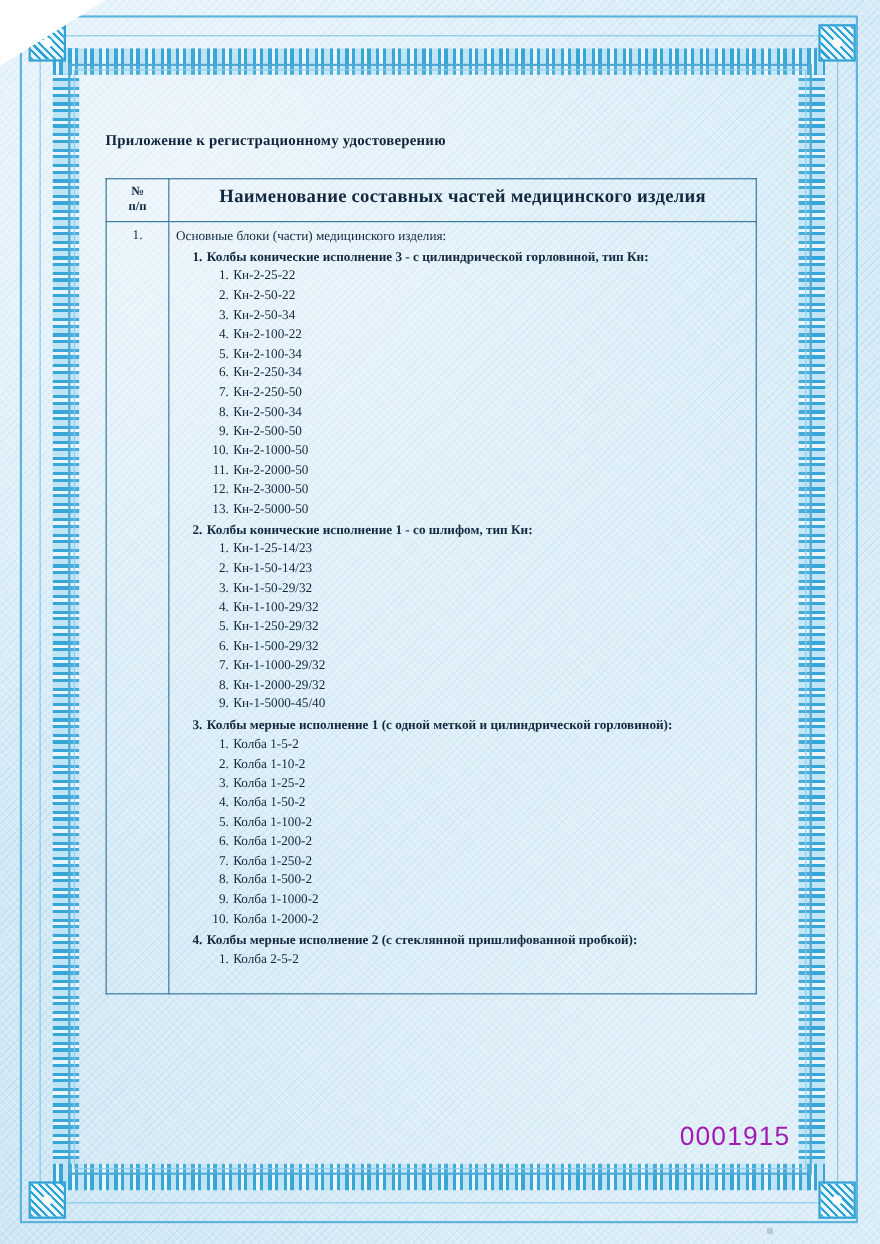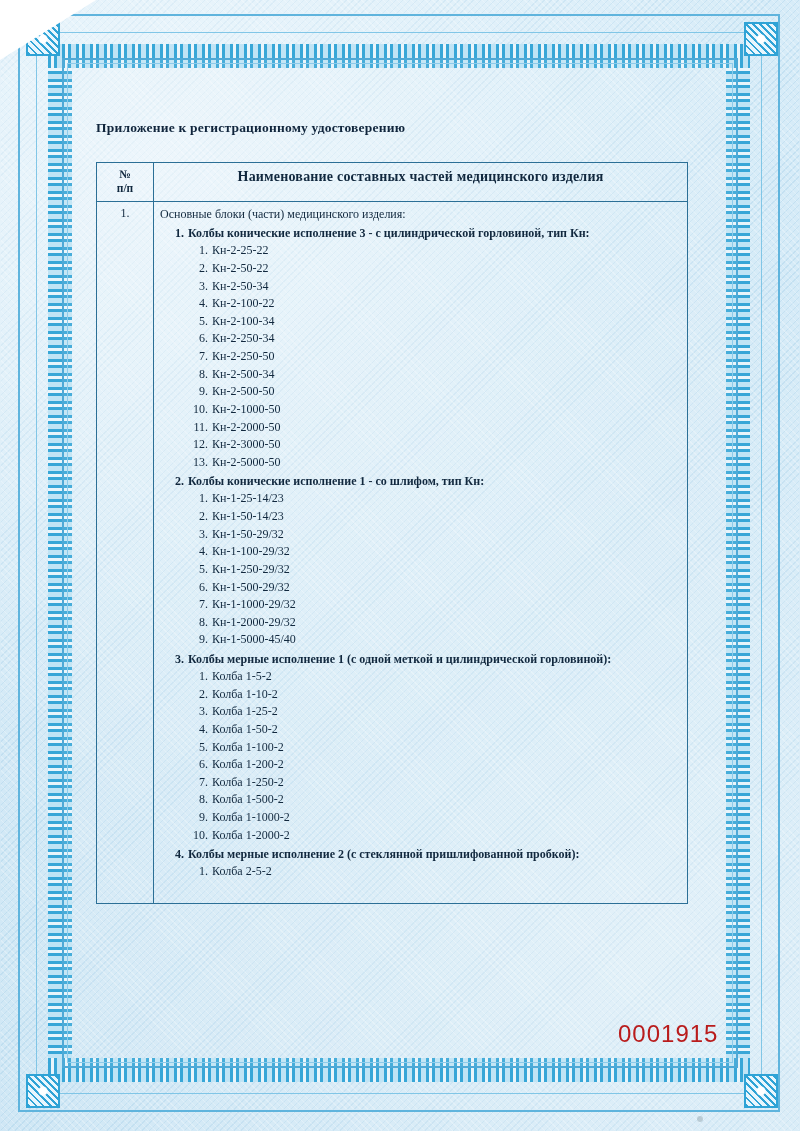--- a/index.html
+++ b/index.html
@@ -138,21 +138,21 @@
     width: 52px;
     text-align: center;
   }
   th.col-num {
     font-size: 11.5px;
     font-weight: bold;
     line-height: 1.25;
     padding: 4px 2px 5px;
   }
   th.col-name {
-    font-size: 14px;
+    font-size: 17px;
     font-weight: bold;
     text-align: center;
     padding: 6px 6px 7px;
     letter-spacing: 0.2px;
   }
   td.col-num {
     font-size: 12px;
     padding: 4px 2px 0;
   }
   td.col-name {
@@ -201,21 +201,21 @@
     left: -24px;
     width: 20px;
     text-align: right;
   }
   .serial {
     position: absolute;
     left: 618px;
     top: 1020px;
     font-family: "Liberation Sans", sans-serif;
     font-size: 24px;
-    color: #b91c1c;
+    color: #a21caf;
     letter-spacing: 1px;
   }
   .smudge {
     position: absolute;
     left: 697px; top: 1116px;
     width: 6px; height: 6px;
     border-radius: 50%;
     background: rgba(120,140,150,0.35);
   }
 </style>

